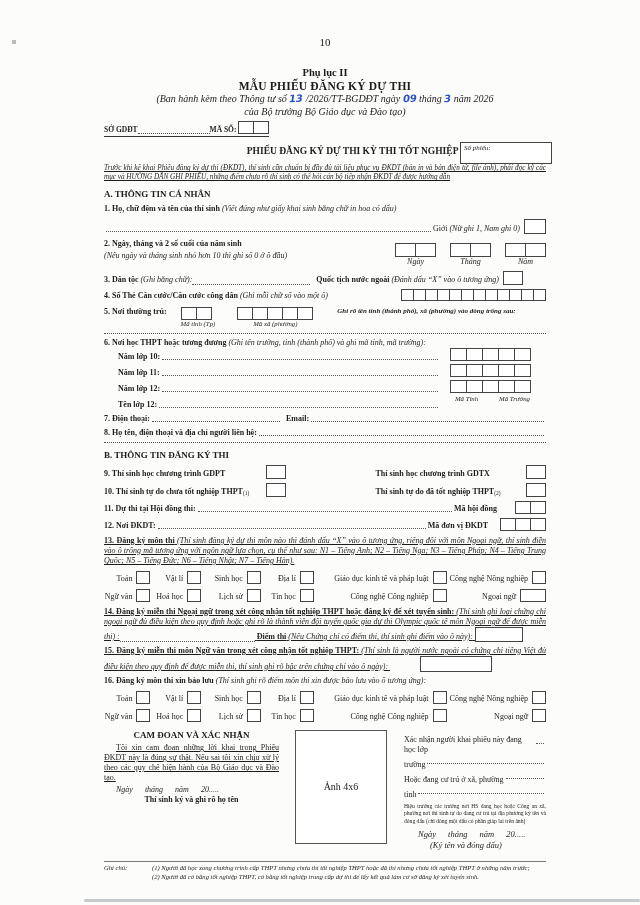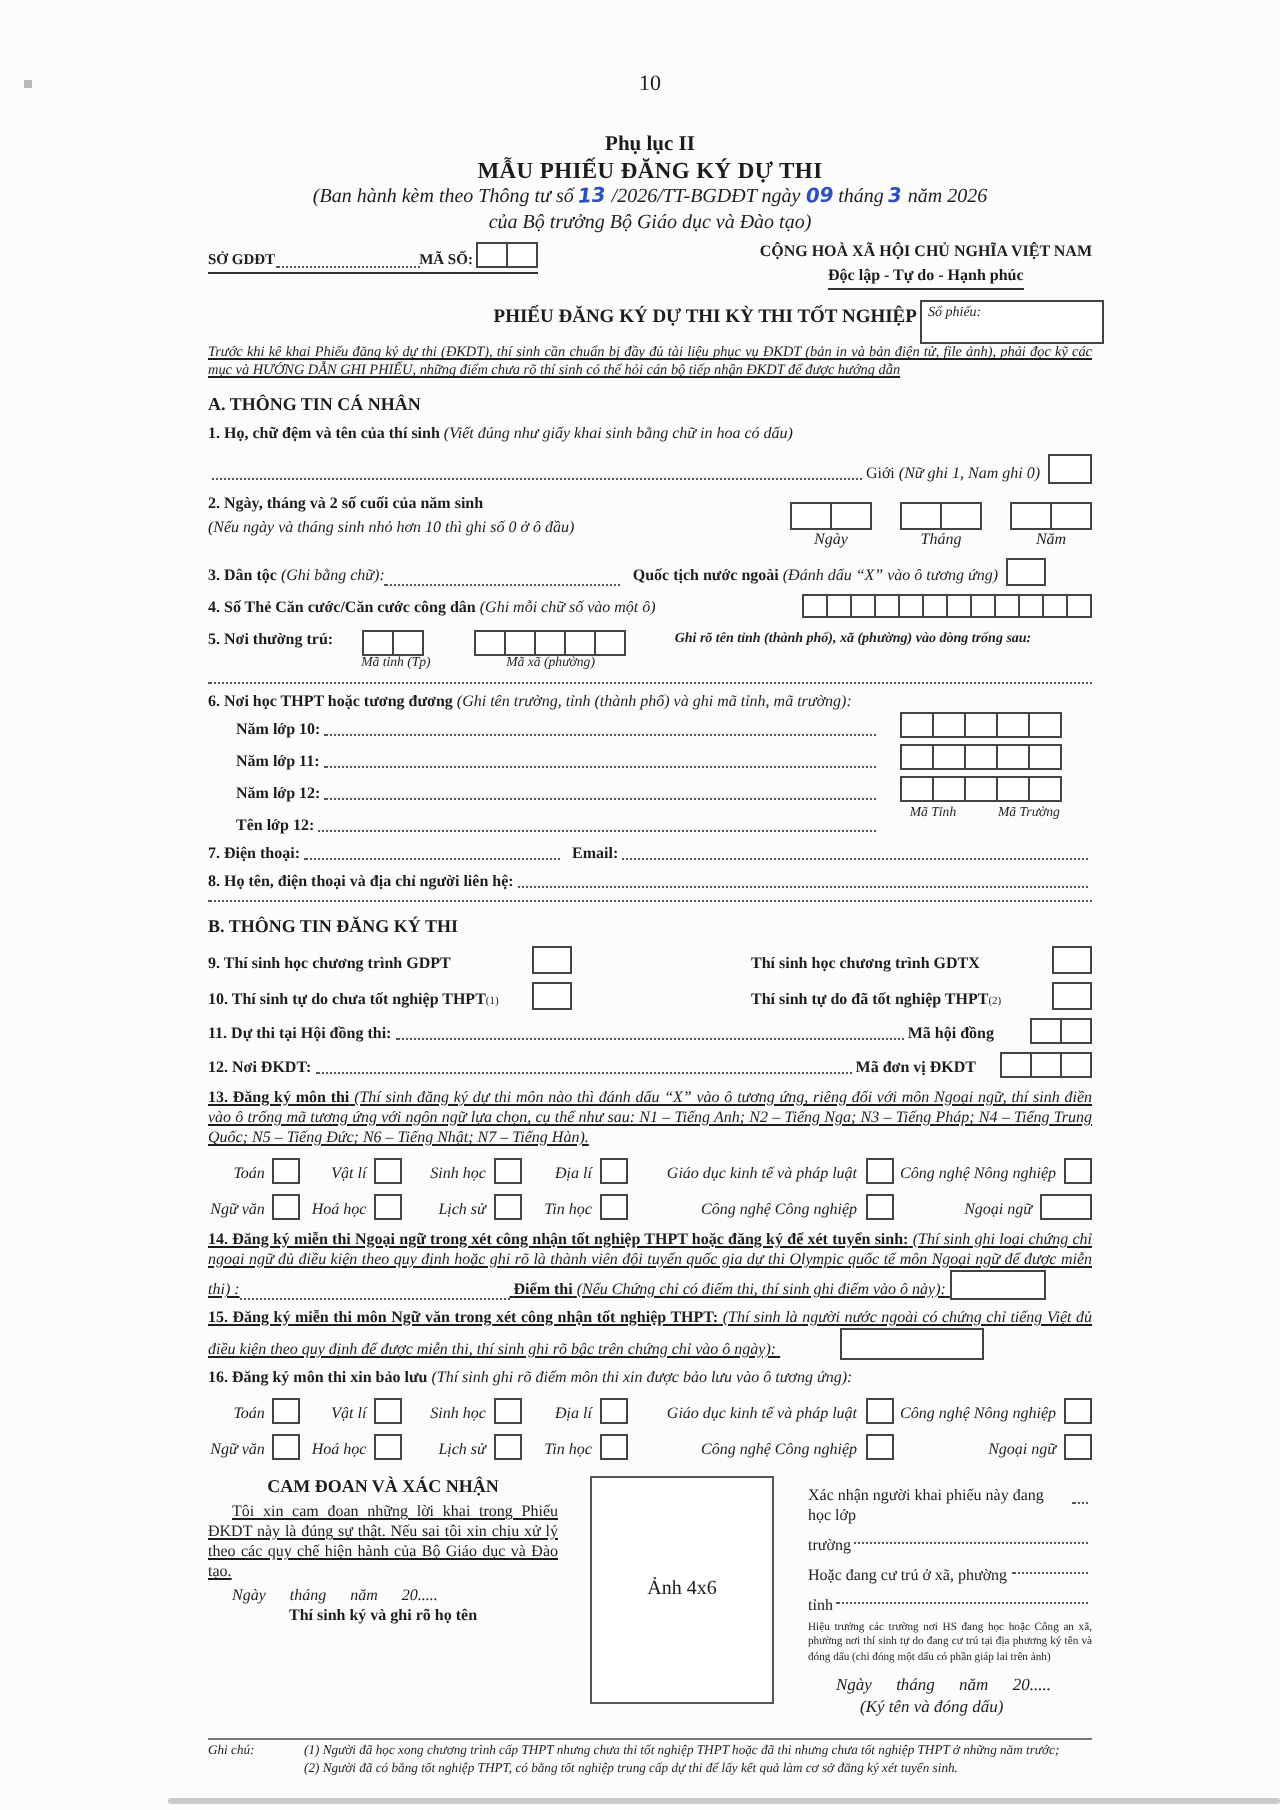--- a/index.html
+++ b/index.html
@@ -44,21 +44,21 @@
   .fullrule { border-bottom:1px dotted #555; height:5px; }
   .twocol { display:flex; margin-top:4px;gap:24px; }
   .twocol .lcol { flex:0 0 56%; display:flex; align-items:flex-end; }
   .twocol .rcol { flex:1; display:flex; align-items:flex-end; }
   .pushbox { margin-left:auto; }
   .subjects { display:flex; align-items:flex-end; margin-top:5px; }
   .subjects .sc { display:flex; align-items:flex-end; justify-content:flex-end; gap:4px; }
   .subjects .s1 { flex:0 0 10.5%; } .subjects .s2 { flex:0 0 11.5%; }
   .subjects .s3 { flex:0 0 13.5%; } .subjects .s4 { flex:0 0 12%; }
   .subjects .s5 { flex:0 0 30%; }  .subjects .s6 { flex:1; }
-  .subjects .lbl { font-style:italic; white-space:nowrap; }
+  .subjects .lbl { white-space:nowrap; }
   .just { text-align:justify;text-decoration:underline; }
   .bottom { display:flex; margin-top:8px; }
   .bottom .lc { flex:0 0 175px; }
   .bottom .pc { flex:0 0 95px; margin-left:16px; }
   .bottom .rc { flex:1; margin-left:14px; }
   .photo { width:92px; height:114px; border:1px solid #555; display:flex; align-items:center; justify-content:center; font-size:10px; background:#fff; }
   .dl { display:flex; align-items:center; margin-top:5px; font-size:8px; }
   .tiny { font-size:5.6px; line-height:1.35; margin-top:3px; text-align:justify; }
   .datewords { word-spacing:10px; }
   .footer-rule { border-top:1px solid #777; margin-top:10px; }
@@ -92,24 +92,20 @@
     <div class="hdr-row">
       <div class="so-gddt b">
         <span>SỞ GDĐT</span>
           <span class="dots-fixed" style="width:72px"></span>
           <span>MÃ SỐ:</span>
         <span class="cellrow" style="margin-left:2px">
             <span class="cell md"></span>
             <span class="cell md"></span>
           </span>
       </div>
-      <div class="rep">
-        <div class="b">CỘNG HOÀ XÃ HỘI CHỦ NGHĨA VIỆT NAM</div>
-        <span class="motto b">Độc lập - Tự do - Hạnh phúc</span>
-      </div>
     </div>
 
     <div class="formtitle-row">
       <div class="formtitle b">PHIẾU ĐĂNG KÝ DỰ THI KỲ THI TỐT NGHIỆP THPT</div>
       <div class="sophieu i"><span>Số phiếu:</span></div>
     </div>
 
     <div class="intro i just">Trước khi kê khai Phiếu đăng ký dự thi (ĐKDT), thí sinh cần chuẩn bị đầy đủ tài liệu phục vụ ĐKDT (bản in và bản điện tử, file ảnh), phải đọc kỹ các mục và HƯỚNG DẪN GHI PHIẾU, những điểm chưa rõ thí sinh có thể hỏi cán bộ tiếp nhận ĐKDT để được hướng dẫn</div>
 
     <div class="sec-title b">A. THÔNG TIN CÁ NHÂN</div>

